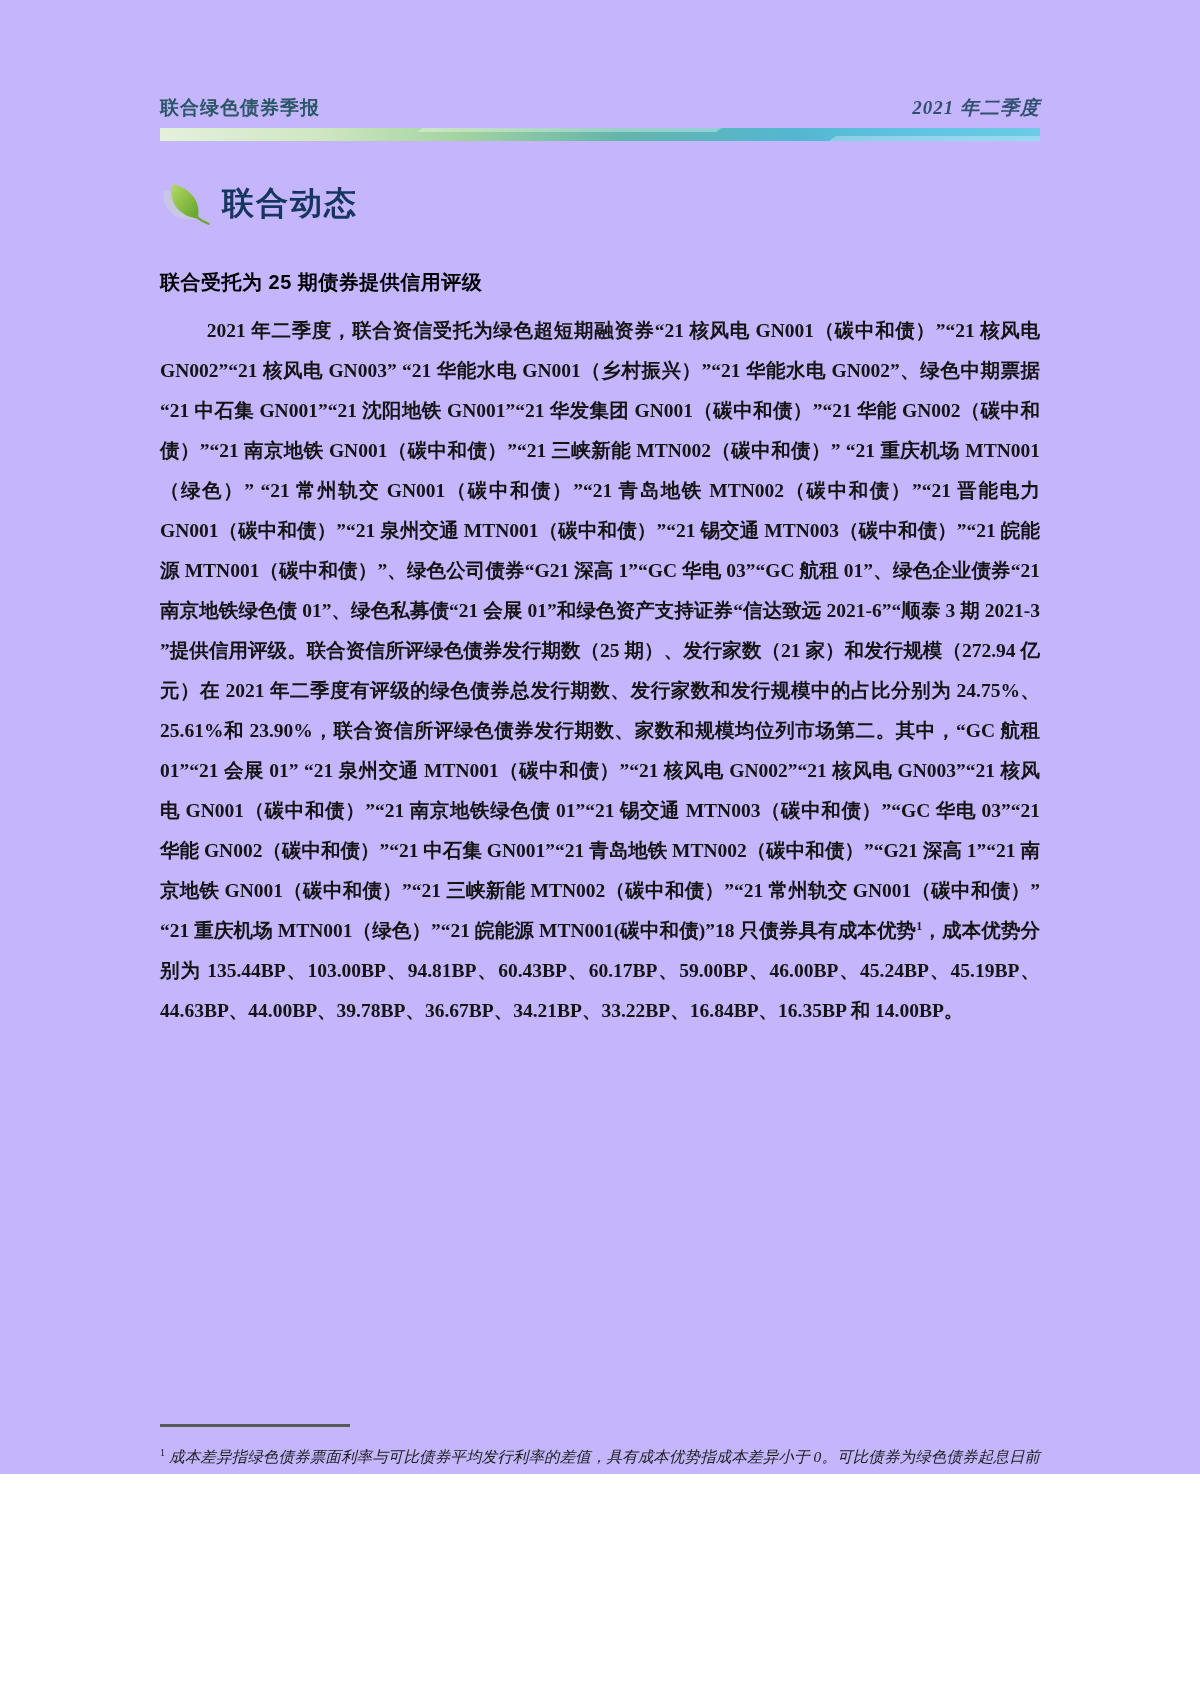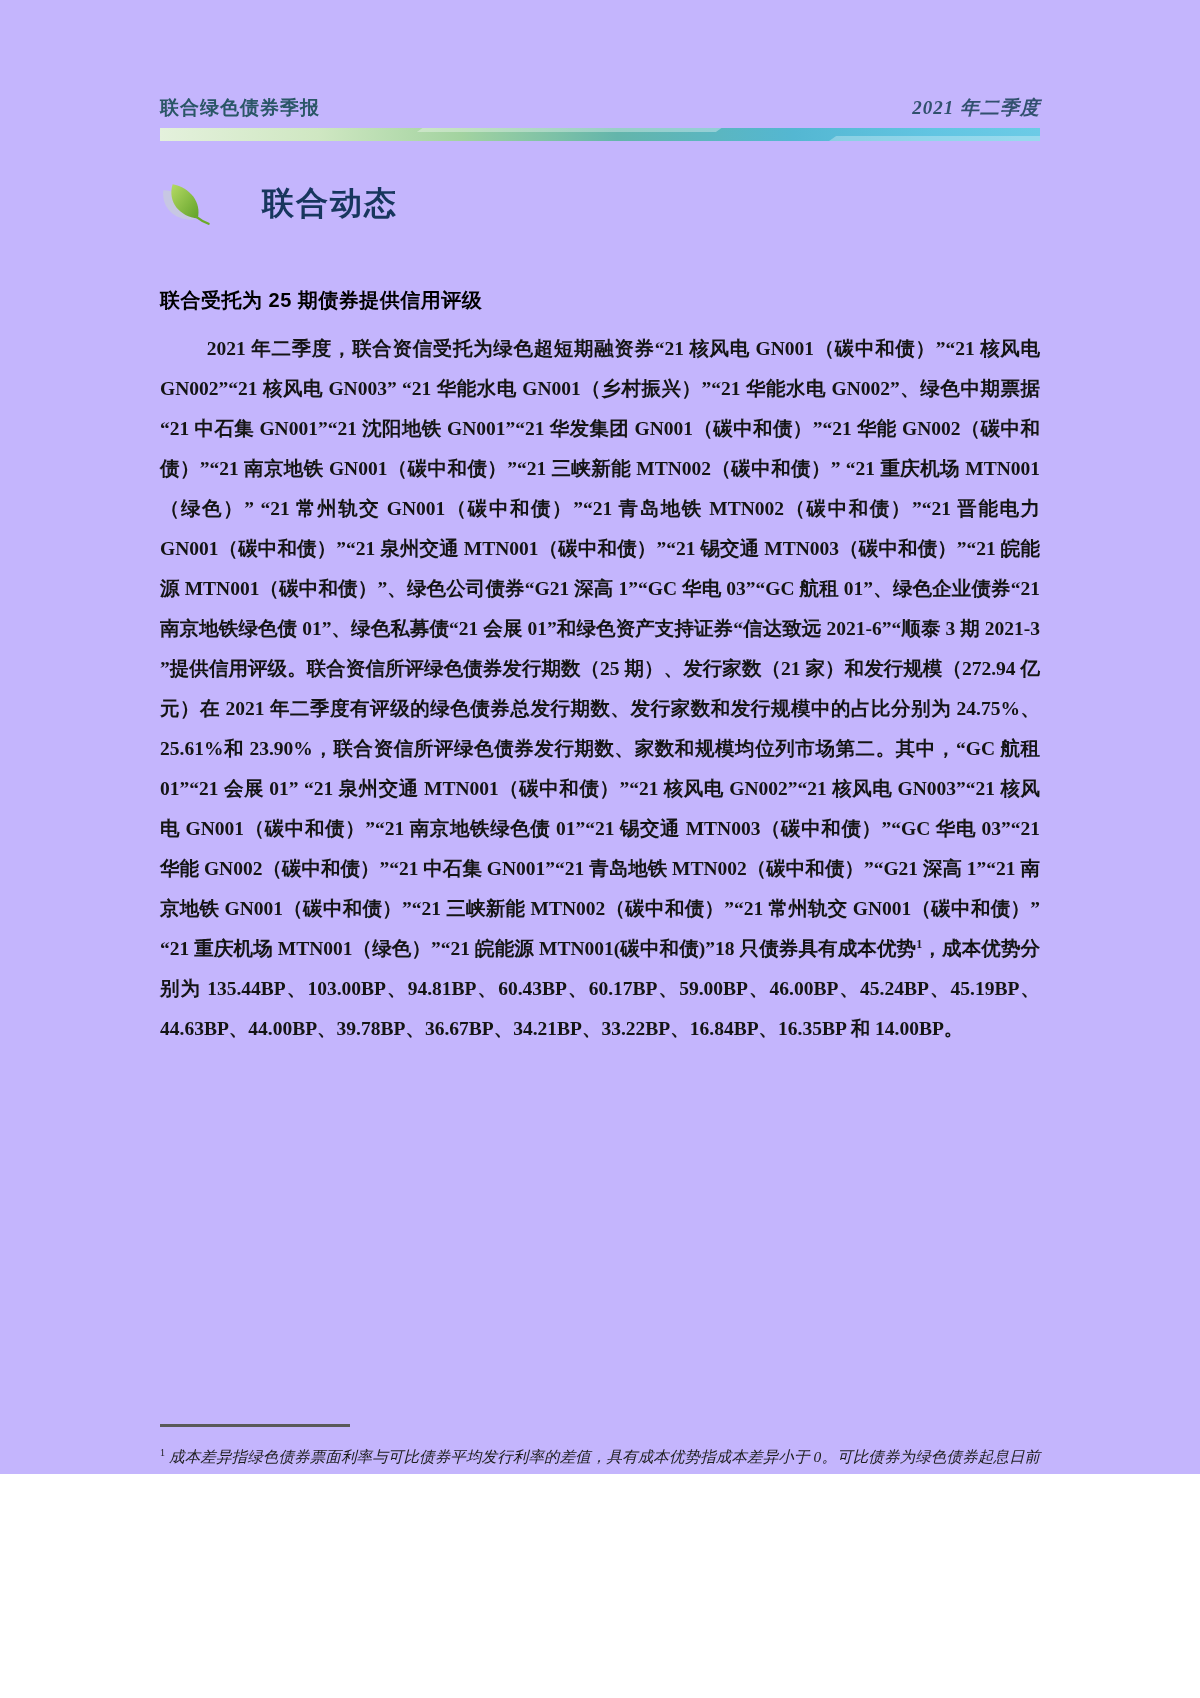--- a/index.html
+++ b/index.html
@@ -43,26 +43,26 @@
   }
 
   
   .section-head{
     margin-top:36px;
     display:flex;align-items:center;gap:8px;
   }
   .leaf-wrap{width:54px;height:54px;flex:0 0 auto;}
   .section-title{
     font-family:"Liberation Sans", sans-serif;
-    font-weight:700;font-size:32px;color:#17365d;letter-spacing:2px;margin-left:40px;
+    font-weight:700;font-size:32px;color:#17365d;letter-spacing:2px;
   }
 
   
   .article-heading{
-    margin-top:56px;
+    margin-top:38px;
     font-family:"Liberation Sans", sans-serif;
     font-weight:700;font-size:20px;color:#000;
     letter-spacing:0.5px;
   }
   .body-para{
     margin-top:15px;
     font-size:19.5px;line-height:40px;
     color:#141414;
     text-align:justify;
     text-indent:2.4em;

